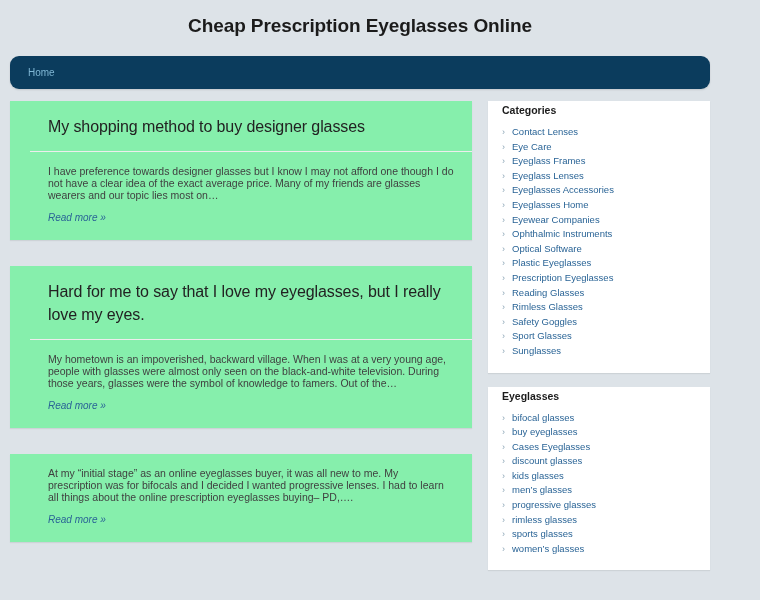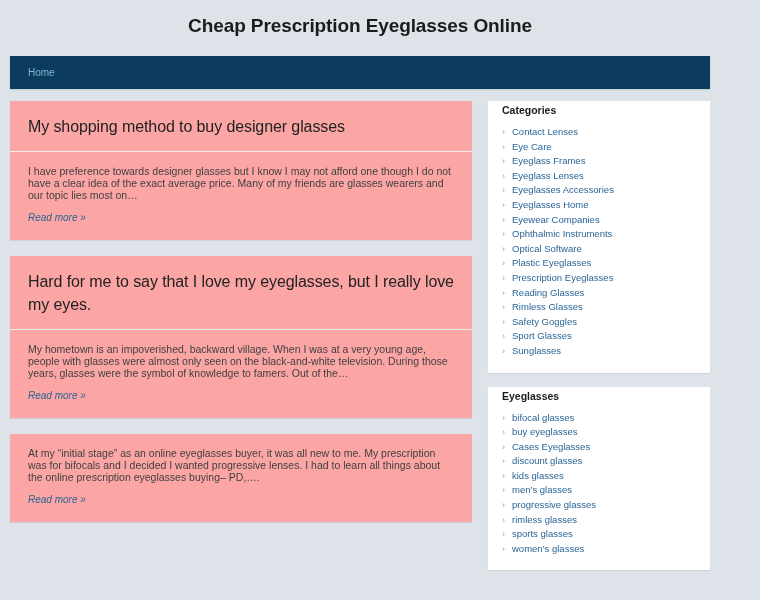--- a/index.html
+++ b/index.html
@@ -37,20 +37,21 @@
     line-height: 24px;
   }
 
   
   .nav-wrap {
     width: 700px;
     margin: 6px auto 0 auto;
     background: #0b3c5d;
     height: 33px;
     box-shadow: 0 1px 2px rgba(0,0,0,0.12);
+    border-radius: 9px;
   }
 
   .nav-list {
     list-style: none;
     display: flex;
     align-items: center;
     height: 33px;
     padding-left: 10px;
   }
 
@@ -77,23 +78,24 @@
     flex: 0 0 462px;
   }
 
   .sidebar {
     width: 222px;
     flex: 0 0 222px;
   }
 
   
   .article {
-    background: #fca5a5;
-    margin-bottom: 16px;
+    background: #86efac;
+    margin-bottom: 26px;
     box-shadow: 0 1px 1px rgba(0,0,0,0.07);
+    padding-left: 20px;
   }
 
   .article-header {
     padding: 14px 18px 13px 18px;
     border-bottom: 1px solid #ededed;
   }
 
   .article-title {
     font-size: 16px;
     font-weight: normal;

